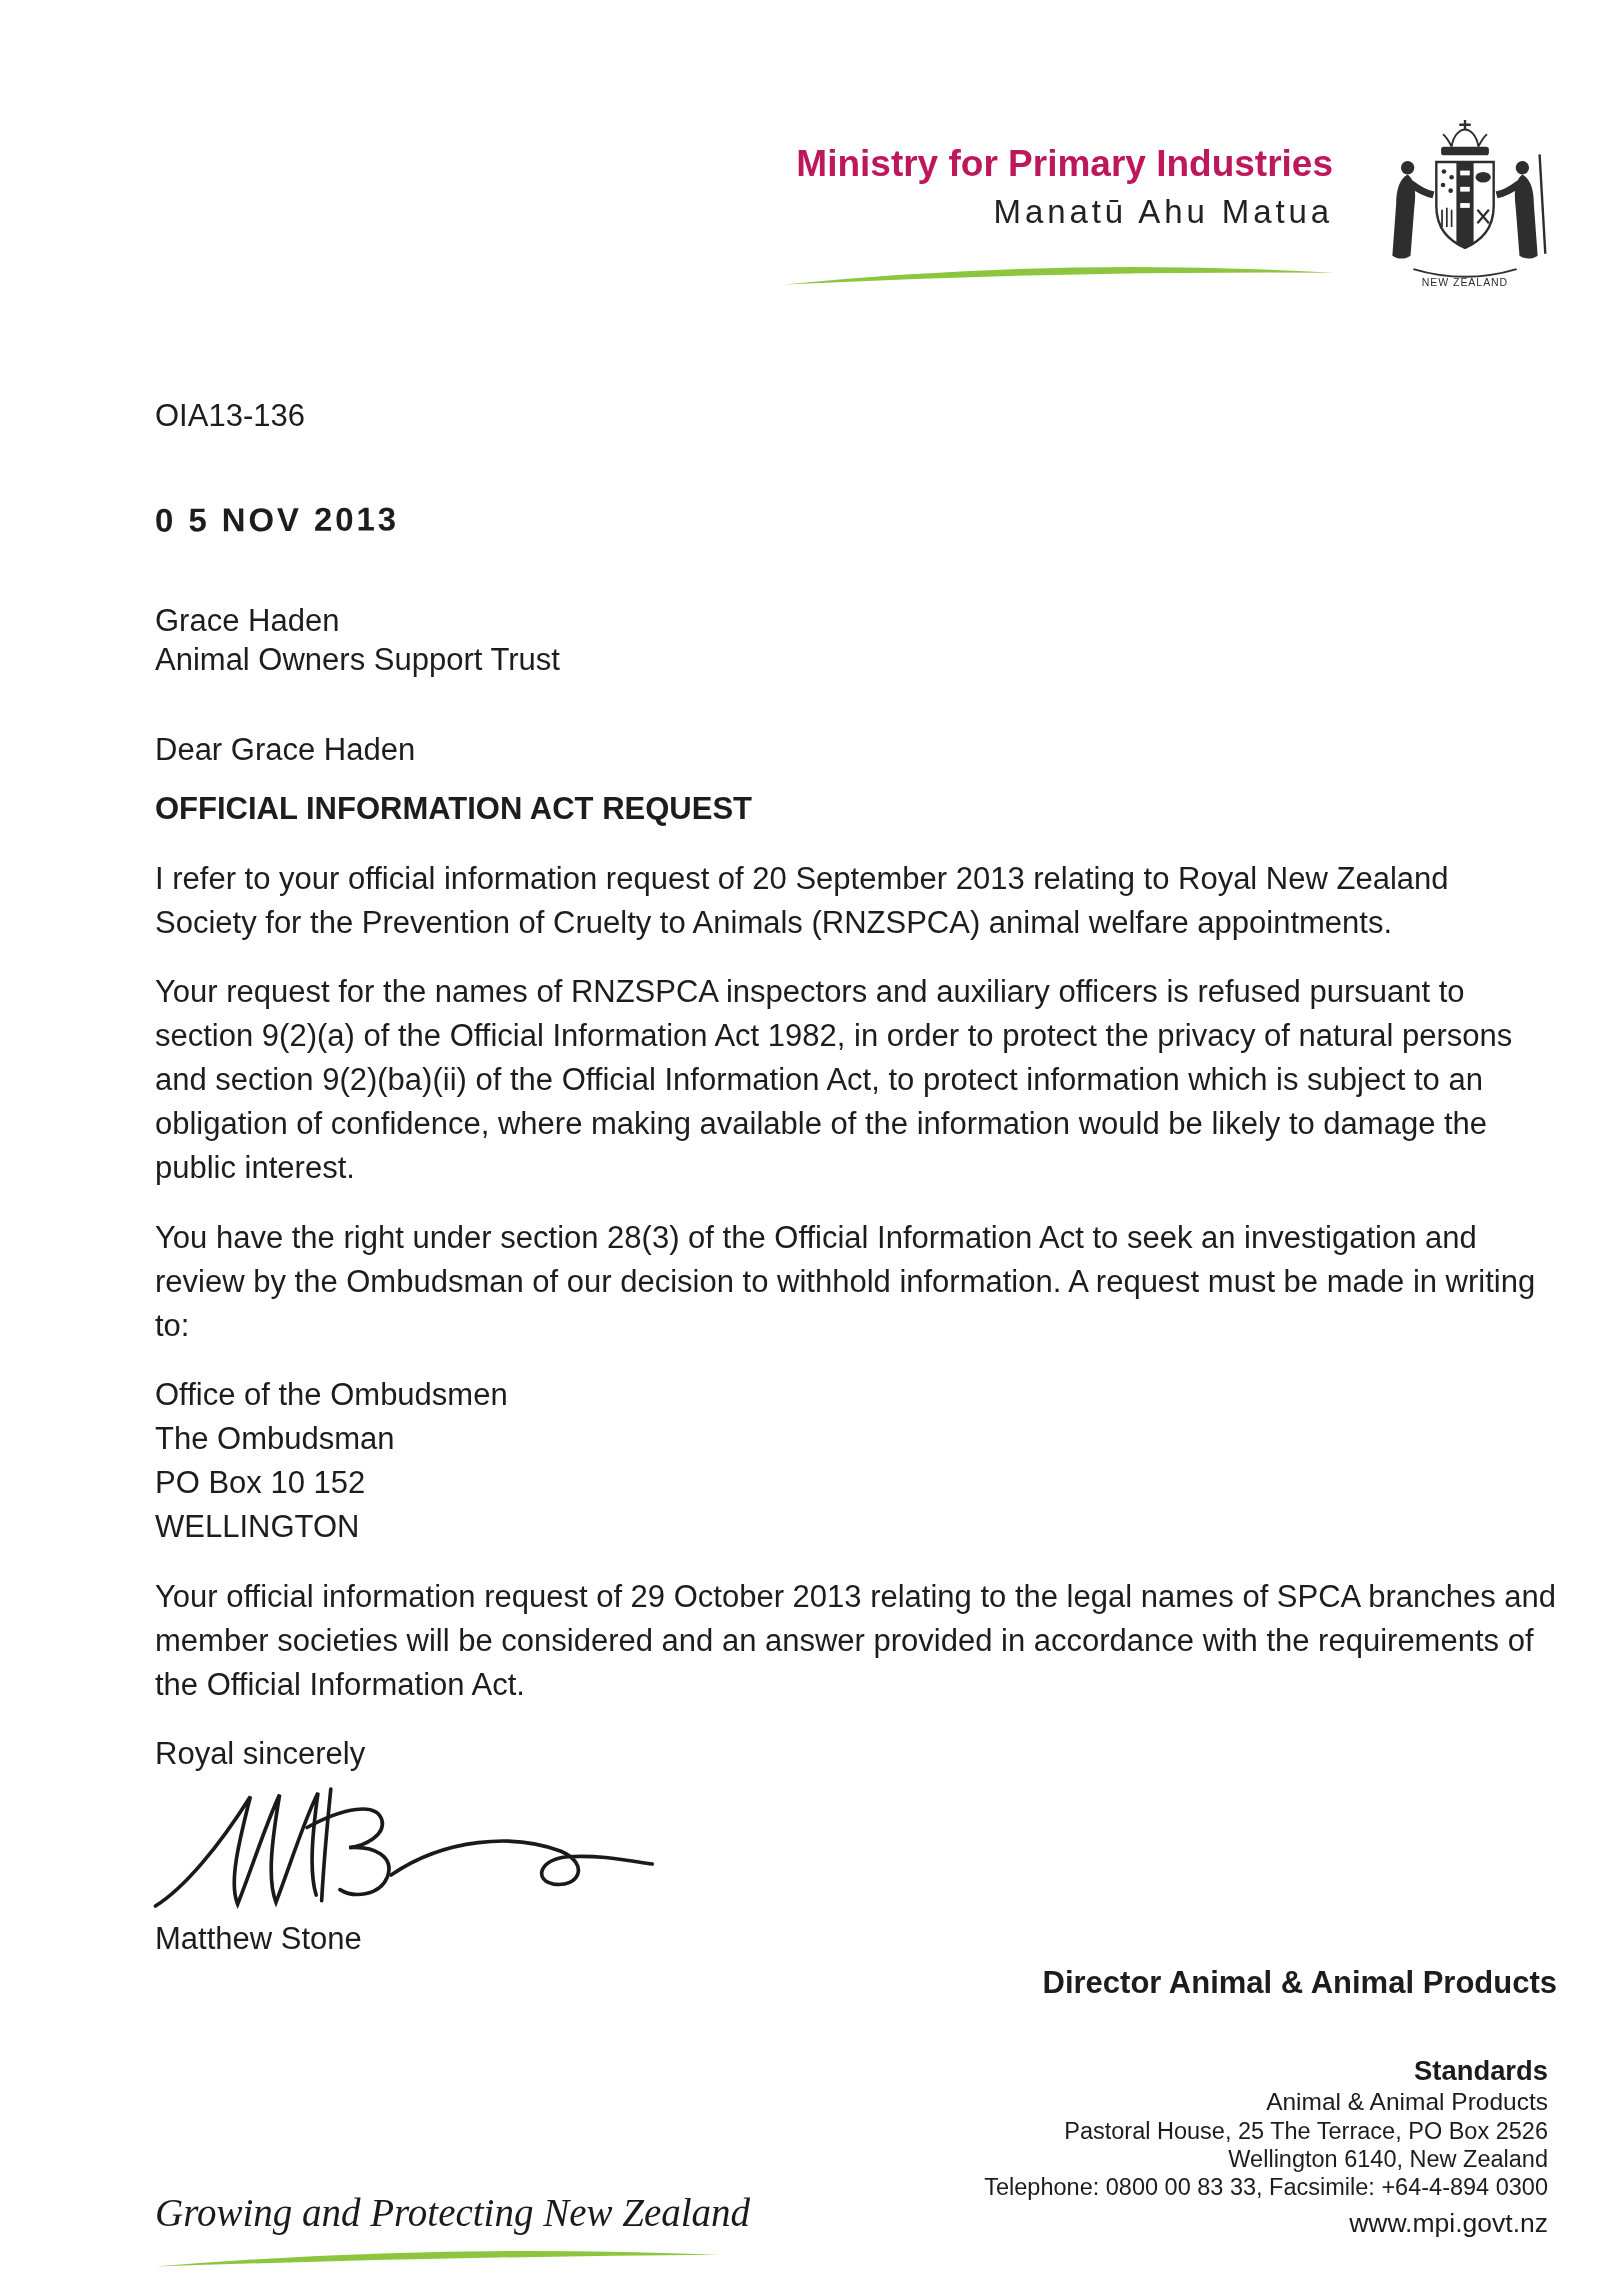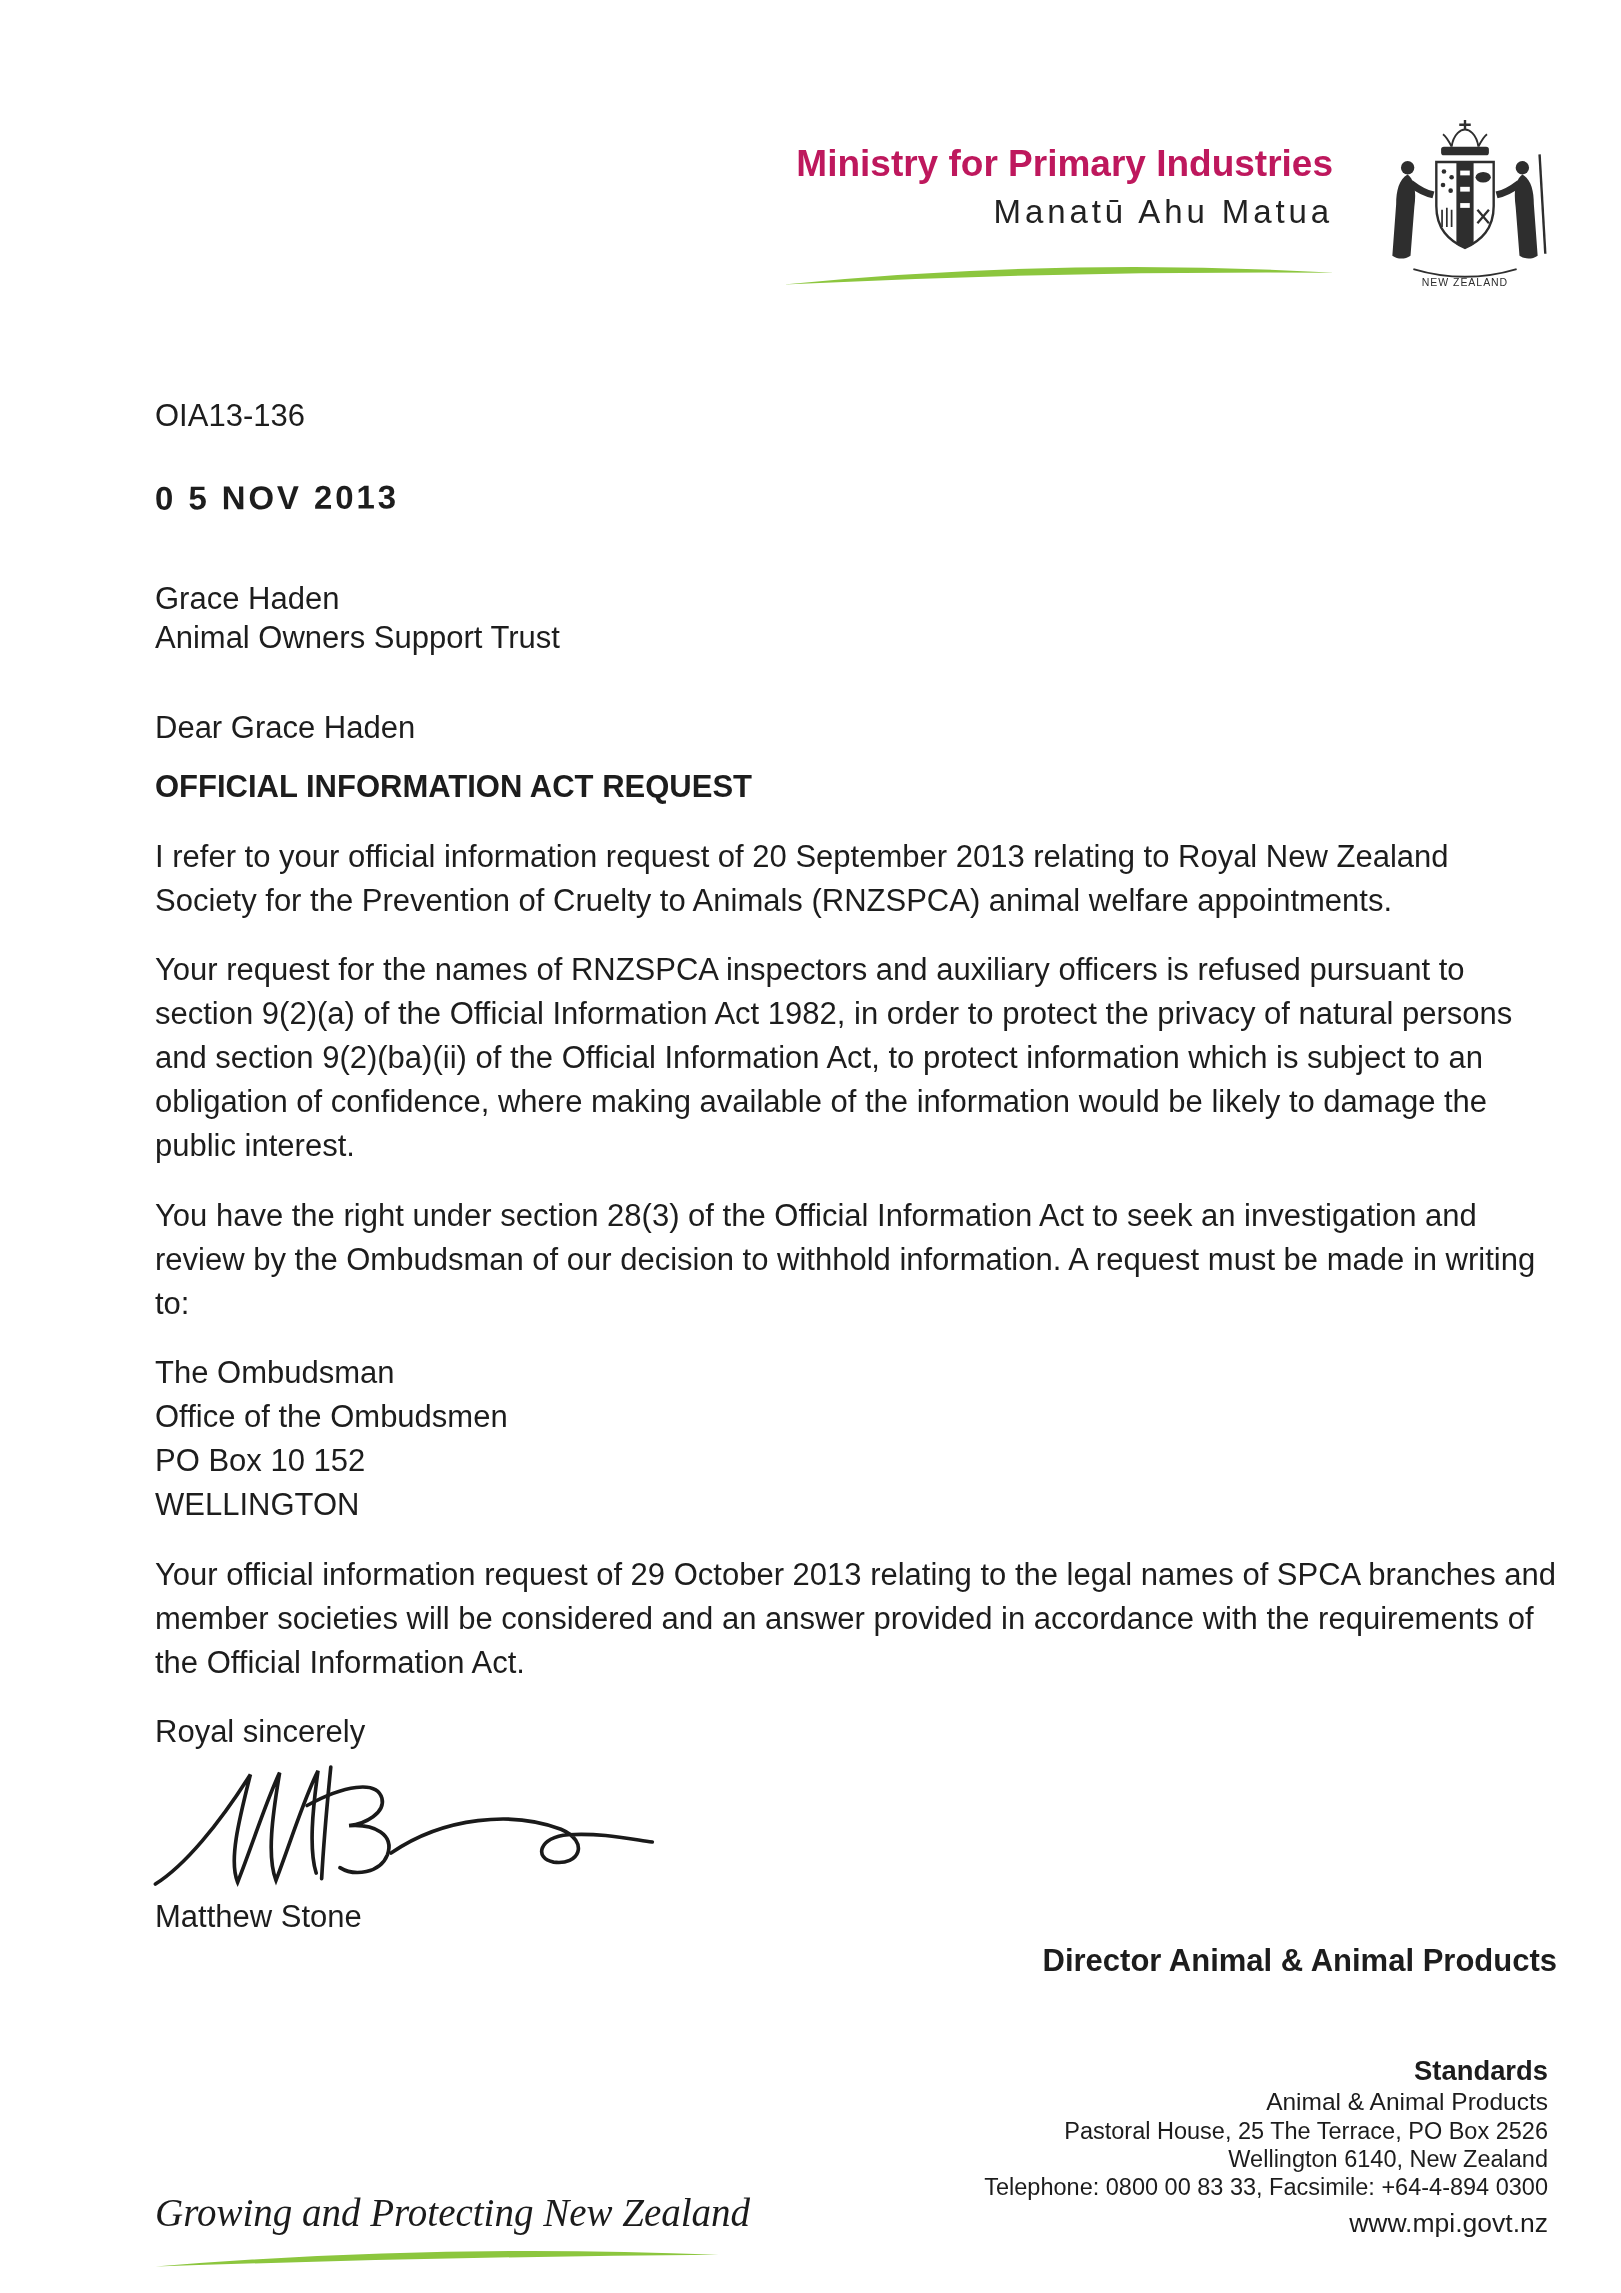--- a/index.html
+++ b/index.html
@@ -30,21 +30,21 @@
 
   
   .letter-body {
     position: absolute;
     left: 155px;
     top: 394px;
     width: 1402px;
     font-size: 31px;
     line-height: 44px;
   }
-  .ref { margin: 0 0 38px; }
+  .ref { margin: 0 0 60px; }
   .date-stamp {
     font-weight: 700;
     font-size: 33px;
     letter-spacing: 2.9px;
     margin: 0 0 59px;
     transform: rotate(-0.3deg);
     width: max-content;
   }
   .recipient { line-height: 39px; margin: 0 0 49px; }
   .email-link { color: var(--link-blue, #1b3a6b); text-decoration: underline; cursor: pointer; }
@@ -149,22 +149,22 @@
 
     <p class="subject">OFFICIAL INFORMATION ACT REQUEST</p>
 
     <p class="para">I refer to your official information request of 20 September 2013 relating to Royal New Zealand Society for the Prevention of Cruelty to Animals (RNZSPCA) animal welfare appointments.</p>
 
     <p class="para">Your request for the names of RNZSPCA inspectors and auxiliary officers is refused pursuant to section 9(2)(a) of the Official Information Act 1982, in order to protect the privacy of natural persons and section 9(2)(ba)(ii) of the Official Information Act, to protect information which is subject to an obligation of confidence, where making available of the information would be likely to damage the public interest.</p>
 
     <p class="para">You have the right under section 28(3) of the Official Information Act to seek an investigation and review by the Ombudsman of our decision to withhold information.  A request must be made in writing to:</p>
 
     <div class="address">
+      <div>Office of the Ombudsmen</div>
       <div>The Ombudsman</div>
-      <div>Office of the Ombudsmen</div>
       <div>PO Box 10 152</div>
       <div>WELLINGTON</div>
     </div>
 
     <p class="para">Your official information request of 29 October 2013 relating to the legal names of SPCA branches and member societies will be considered and an answer provided in accordance with the requirements of the Official Information Act.</p>
 
     <p class="sign-off">Royal sincerely</p>
 
     <svg class="signature-svg" viewBox="0 0 560 150" aria-hidden="true">
       <g stroke="#1a1a1a" stroke-width="4" fill="none" stroke-linecap="round">

